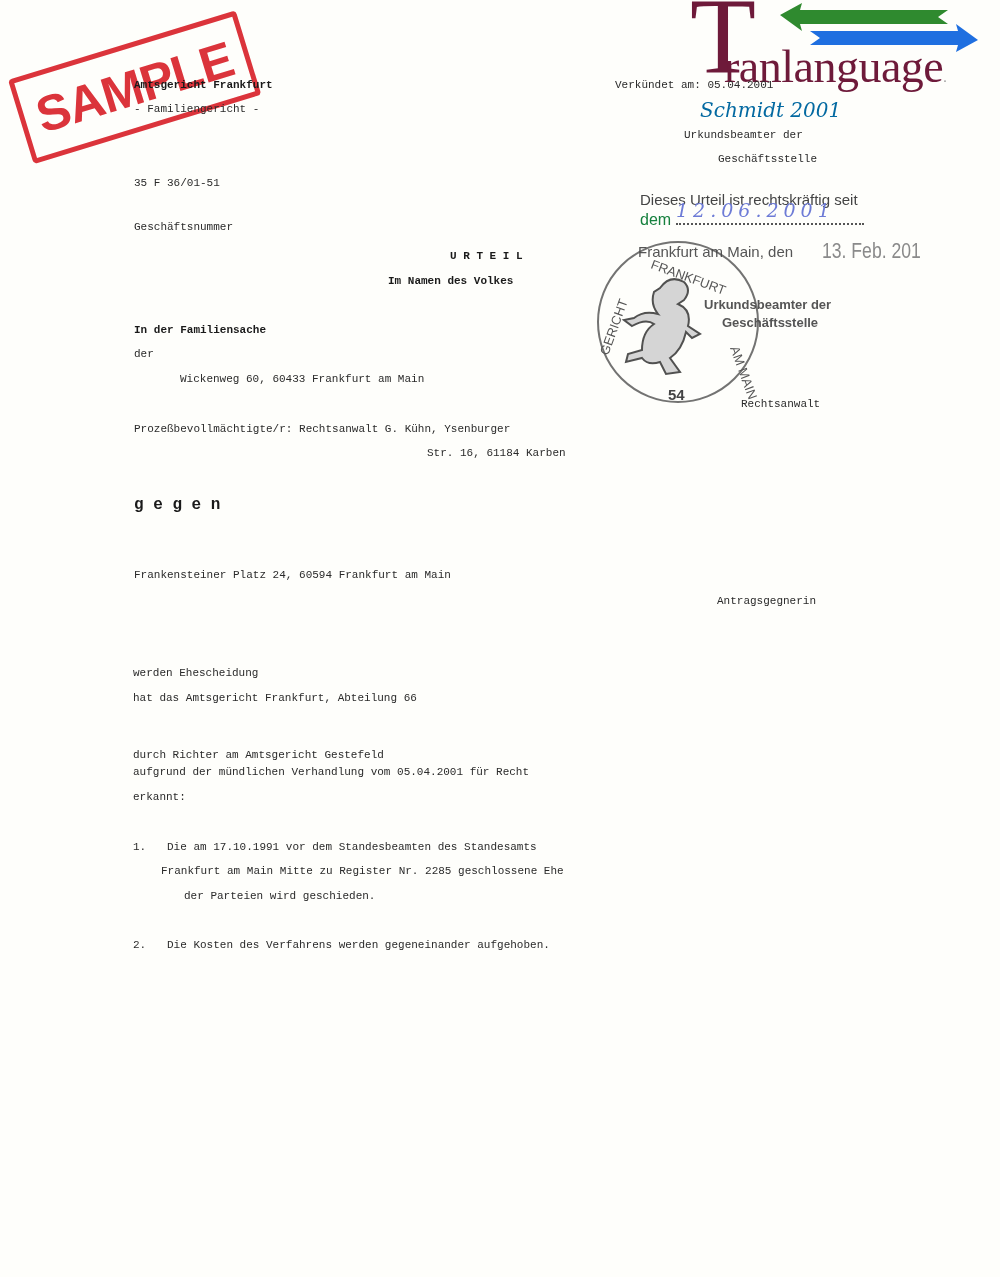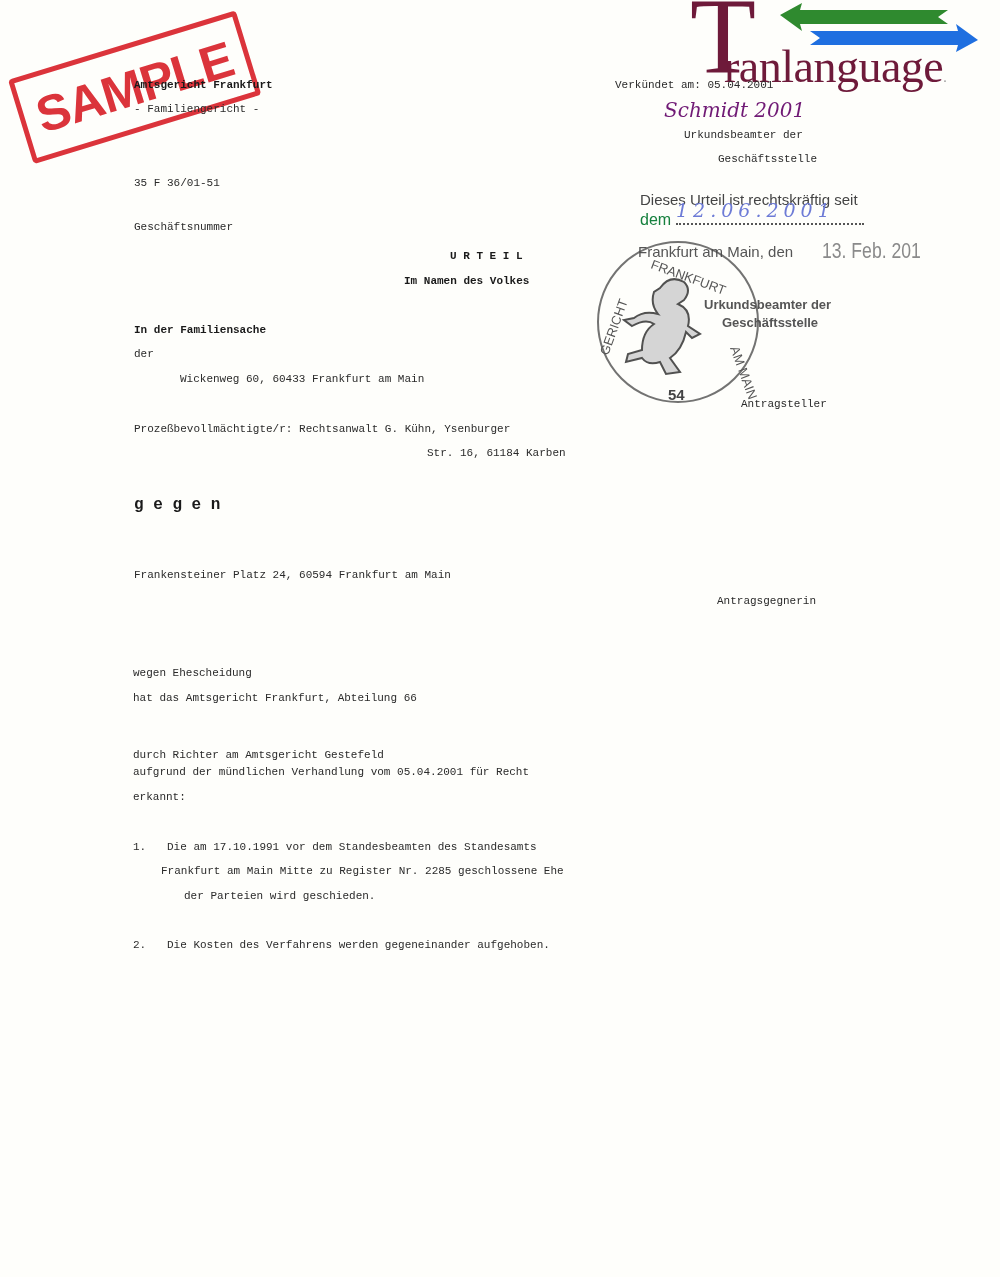--- a/index.html
+++ b/index.html
@@ -61,21 +61,21 @@
   <span class="big-t">T</span>
   <span class="rest"><span>ranlanguage</span><span style="font-size:14px;color:#999">.</span></span>
 </div>
 
 <div class="t b" style="left:134px; top:80px;">Amtsgericht Frankfurt</div>
 <div class="t" style="left:134px; top:104px;">- Familiengericht -</div>
 <div class="t" style="left:134px; top:178px;">35 F 36/01-51</div>
 <div class="t" style="left:134px; top:202px;margin-top:20px;">Geschäftsnummer</div>
 
 <div class="t" style="left:615px; top:80px;">Verkündet am: 05.04.2001</div>
-<div class="t hand" style="left:664px; top:100px; color:#701a75; font-size:20px;">Schmidt 2001</div>
+<div class="t hand" style="left:700px; top:100px; color:#0369a1; font-size:20px;">Schmidt 2001</div>
 <div class="t" style="left:684px; top:130px;">Urkundsbeamter der</div>
 <div class="t" style="left:718px; top:154px;">Geschäftsstelle</div>
 
 <div class="t sans" style="left:640px; top:192px; font-size:15px; color:#444;text-align:right;">Dieses Urteil ist rechtskräftig seit</div>
 <div class="t sans" style="left:640px; top:211px; font-size:16px; color:#15803d;"><span>dem</span> <span style="display:inline-block; width:188px; border-bottom:2px dotted #555; height:12px;"></span></div>
 <div class="t hand" style="left:676px; top:201px; font-size:19px; color:#6d7bd6; letter-spacing:5px;">12.06.2001</div>
 <div class="t sans" style="left:638px; top:244px; font-size:15px; color:#555;">Frankfurt am Main, den</div>
 <div class="t condensed" style="left:822px; top:240px; font-size:22px; color:#8a8a8a; transform:scaleX(0.8); transform-origin:left;">13. Feb. 201</div>
 <div class="t sans" style="left:704px; top:298px; font-size:13px; color:#555; font-weight:bold;">Urkundsbeamter der</div>
 <div class="t sans" style="left:722px; top:316px; font-size:13px; color:#555; font-weight:bold;">Geschäftsstelle</div>
@@ -85,33 +85,33 @@
     <circle cx="88" cy="84" r="80" fill="none" stroke="#444" stroke-width="2" opacity="0.75"></circle>
     <path d="M70 50 q10 -14 24 -6 q8 8 0 18 l-6 4 q14 6 10 22 l12 8 l-8 4 l-6 -6 q-4 18 -16 26 l10 14 l-14 2 l-6 -12 q-12 4 -18 -4 l-16 4 l2 -8 l14 -4 q0 -18 12 -26 q-8 -6 -22 2 l-8 -6 l10 -2 q10 -8 24 -4 q-8 -10 -4 -22 z" fill="#cfcfcf" stroke="#333" stroke-width="2" opacity="0.85"></path>
     <text x="78" y="162" font-family="Liberation Sans, sans-serif" font-weight="bold" font-size="15" fill="#444">54</text>
     <text x="18" y="118" font-family="Liberation Sans, sans-serif" font-size="13" fill="#555" transform="rotate(-70 18 118)">GERICHT</text>
     <text x="60" y="30" font-family="Liberation Sans, sans-serif" font-size="13" fill="#555" transform="rotate(20 60 30)">FRANKFURT</text>
     <text x="140" y="110" font-family="Liberation Sans, sans-serif" font-size="13" fill="#555" transform="rotate(70 140 110)">AM MAIN</text>
   </svg>
 </div>
 
 <div class="t b" style="left:450px; top:251px; letter-spacing:0px;">U R T E I L</div>
-<div class="t b" style="left:404px; top:276px;">Im Namen des Volkes</div>
+<div class="t b" style="left:388px; top:276px;">Im Namen des Volkes</div>
 
 <div class="t b" style="left:134px; top:325px;">In der Familiensache</div>
 <div class="t" style="left:134px; top:349px;">der</div>
 <div class="t" style="left:180px; top:374px;">Wickenweg 60, 60433 Frankfurt am Main</div>
-<div class="t" style="left:741px; top:399px;">Antragsteller</div>
+<div class="t" style="left:741px; top:399px;">Rechtsanwalt</div>
 <div class="t" style="left:134px; top:424px;">Prozeßbevollmächtigte/r: Rechtsanwalt G. Kühn, Ysenburger</div>
 <div class="t" style="left:427px; top:448px;">Str. 16, 61184 Karben</div>
 <div class="t b" style="left:134px; top:497px; font-size:16px;">g e g e n</div>
 <div class="t" style="left:134px; top:570px;">Frankensteiner Platz 24, 60594 Frankfurt am Main</div>
 <div class="t" style="left:717px; top:596px;">Antragsgegnerin</div>
 
-<div class="t" style="left:133px; top:668px;">wegen Ehescheidung</div>
+<div class="t" style="left:133px; top:668px;">werden Ehescheidung</div>
 <div class="t" style="left:133px; top:693px;">hat das Amtsgericht Frankfurt, Abteilung 66</div>
 <div class="t" style="left:133px; top:718px;margin-top:32px;">durch Richter am Amtsgericht Gestefeld</div>
 <div class="t" style="left:133px; top:767px;">aufgrund der mündlichen Verhandlung vom 05.04.2001 für Recht</div>
 <div class="t" style="left:133px; top:792px;">erkannt:</div>
 
 <div class="t" style="left:133px; top:842px;">1.</div>
 <div class="t" style="left:167px; top:842px;">Die am 17.10.1991 vor dem Standesbeamten des Standesamts</div>
 <div class="t" style="left:161px; top:866px;">Frankfurt am Main Mitte zu Register Nr. 2285 geschlossene Ehe</div>
 <div class="t" style="left:184px; top:891px;">der Parteien wird geschieden.</div>
 <div class="t" style="left:133px; top:940px;">2.</div>

